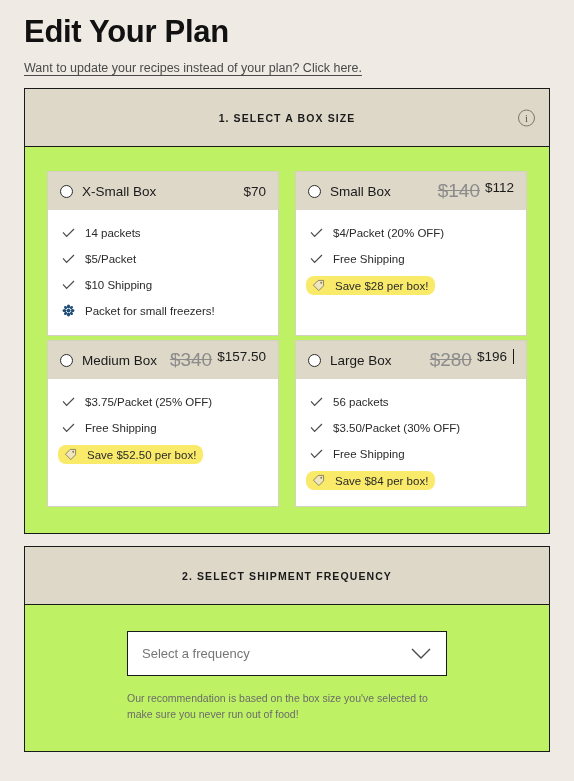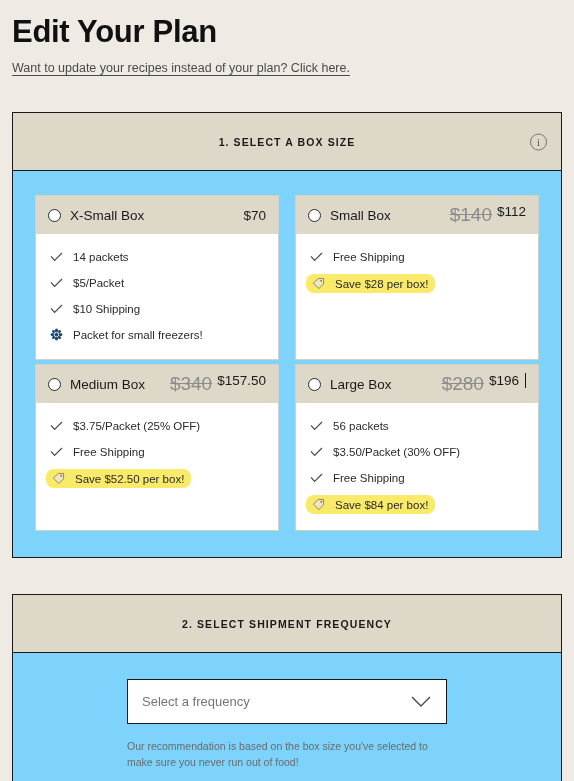--- a/index.html
+++ b/index.html
@@ -11,21 +11,21 @@
     font-family: "Liberation Sans", sans-serif;
     color: #1a1a1a;
     overflow: hidden;
   }
 
   .page {
     width: 574px;
     height: 572px;
     position: relative;
     background: #efebe4;
-    padding: 0 12px;
+    padding: 0 24px;
   }
 
   
   .page-title {
     font-size: 31px;
     font-weight: bold;
     letter-spacing: -0.3px;
     line-height: 1;
     padding-top: 16px;
     color: #111111;
@@ -37,22 +37,22 @@
     font-size: 12.5px;
     color: #4a4a4a;
     text-decoration: underline;
     text-underline-offset: 3px;
     cursor: pointer;
   }
 
   
   .section {
     border: 1.5px solid #1a1a1a;
-    background: #7dd3fc;
-    margin-top: 36px;
+    background: #bef264;
+    margin-top: 12px;
   }
 
   .section-header {
     background: #ded8c9;
     border-bottom: 1.5px solid #1a1a1a;
     height: 58px;
     display: flex;
     align-items: center;
     justify-content: center;
     position: relative;
@@ -299,20 +299,28 @@
           <div class="box-card">
             <div class="box-card-header">
               <span class="radio"></span>
               <span class="box-name">Small Box</span>
               <span class="price-wrap">
                 <span class="price-old">$140</span>
                 <span class="price-new">$112</span>
               </span>
             </div>
             <div class="box-card-body">
+              <div class="feature check">
+                <span class="feat-icon">
+                  <svg width="13" height="10" viewBox="0 0 13 10" fill="none" stroke="#4a4a4a" stroke-width="1.2">
+                    <path d="M1 4.4 L4.6 8.4 L12 1"></path>
+                  </svg>
+                </span>
+                <span>$4/Packet (20% OFF)</span>
+              </div>
               <div class="feature check">
                 <span class="feat-icon">
                   <svg width="13" height="10" viewBox="0 0 13 10" fill="none" stroke="#4a4a4a" stroke-width="1.2">
                     <path d="M1 4.4 L4.6 8.4 L12 1"></path>
                   </svg>
                 </span>
                 <span>Free Shipping</span>
               </div>
               <div class="feature highlight">
                 <span class="feat-icon">

